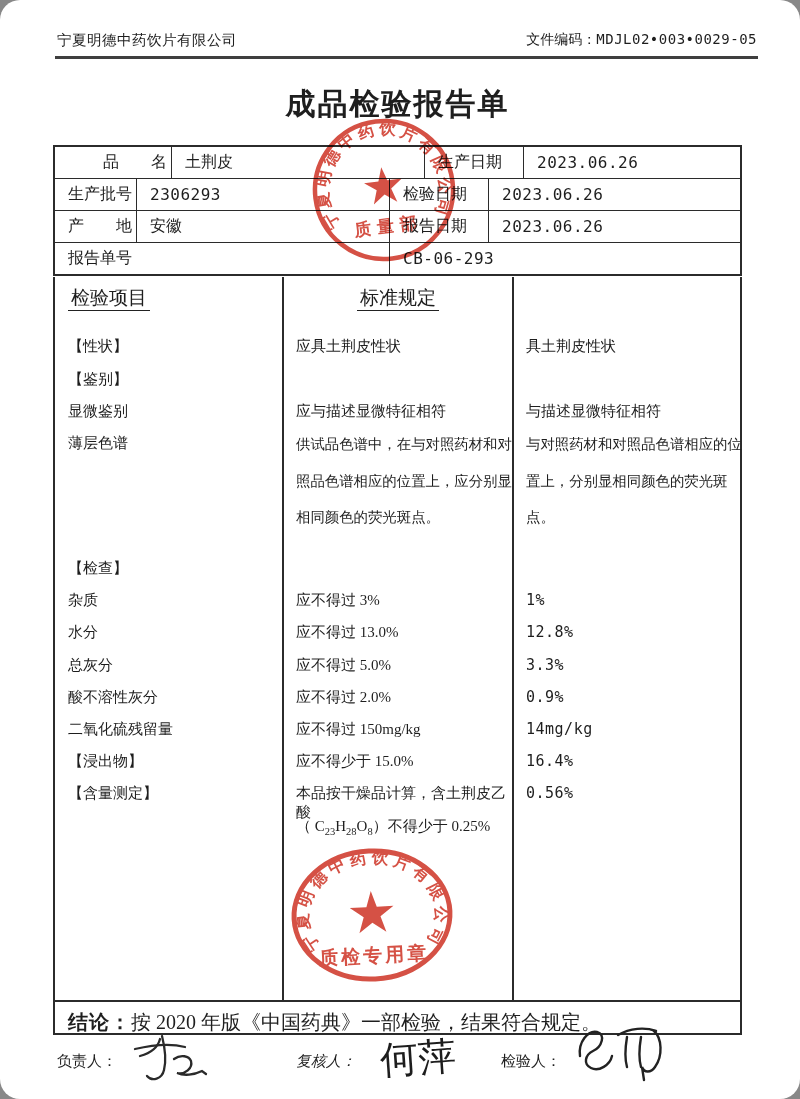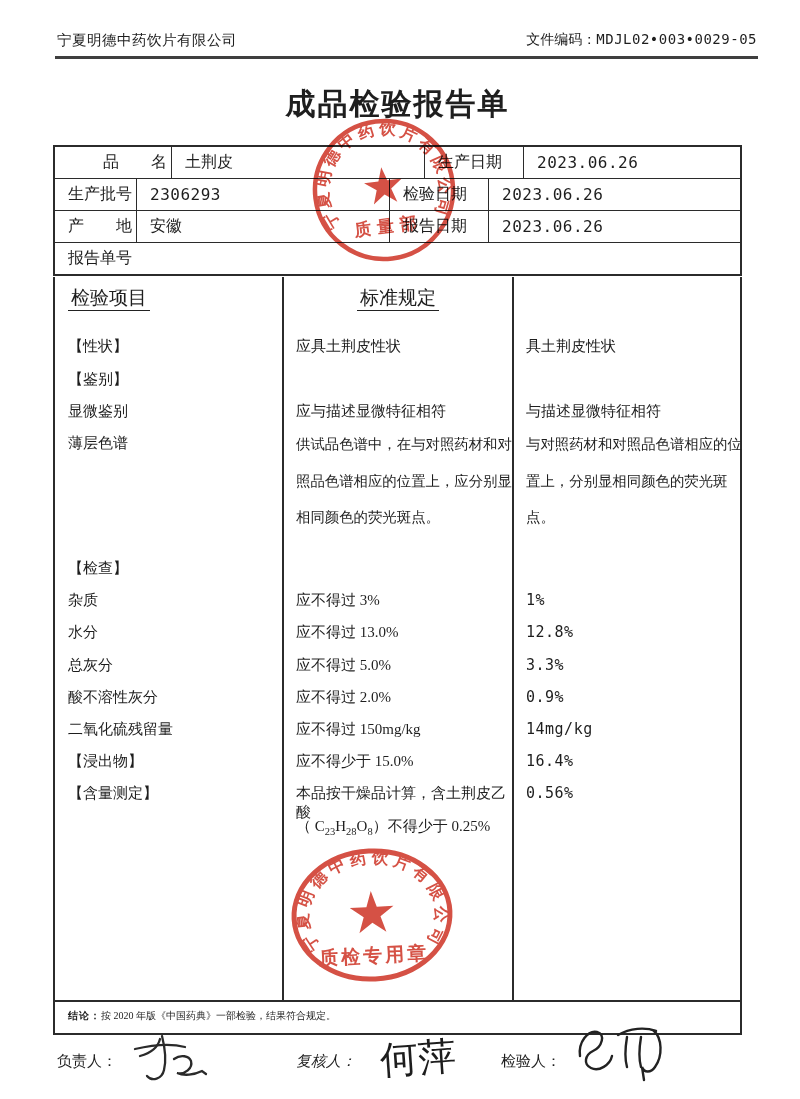--- a/index.html
+++ b/index.html
@@ -1,19 +1,19 @@
 <!DOCTYPE html>
 <html><head>
 <meta charset="utf-8">
 <style>
   html,body { margin:0; padding:0; background:#888; }
   #page {
     position:relative; width:800px; height:1099px; margin:0 auto;
     background:#ffffff; overflow:hidden;
-    font-family:"Liberation Serif","DejaVu Serif",serif; color:#1e1e1e;
+    font-family:"Liberation Serif","DejaVu Serif",serif; color:#1e1e1e;border-radius:20px;
   }
   .mono { font-family:"DejaVu Sans Mono","Liberation Mono",monospace; font-size:15px; letter-spacing:0.5px; }
 
   
   .company { position:absolute; left:57px; top:31px; font-size:14.5px; letter-spacing:0.5px; }
   .doccode { position:absolute; right:43px; top:31px; font-size:14px; }
   .doccode .mono { font-size:14px; }
   .header-rule { position:absolute; left:55px; top:56px; width:703px; height:2.5px; background:#3f3f3f; }
 
   .title { position:absolute; left:53px; top:84px; width:689px; text-align:center;
@@ -44,21 +44,21 @@
   .trow { position:absolute; left:0; width:689px; font-size:15px; }
   .trow .ca { position:absolute; left:13px;  top:0; width:208px; }
   .trow .cb { position:absolute; left:241px; top:0; width:212px; }
   .trow .cc { position:absolute; left:471px; top:0; width:216px; }
   .trow.tall .cb, .trow.tall .cc {
     font-size:14.4px; line-height:36.5px; margin-top:-8px; width:219px; }
   .cb2 { position:absolute; left:241px; top:33px; width:230px; }
   sub.f { font-size:10.5px; line-height:0; }
 
   .concl { position:absolute; left:0; top:723px; width:100%; height:33px; box-sizing:border-box;
-           border-top:2px solid #2b2b2b; padding:7px 0 0 13px; font-size:10px; }
+           border-top:2px solid #2b2b2b; padding:7px 0 0 13px; font-size:20px; }
   .concl b { letter-spacing:1px; }
 
   
   .stamp { position:absolute; mix-blend-mode:multiply; opacity:0.88; }
   .stamp-top { left:306px; top:112px; transform:rotate(-7deg); }
   .stamp-bottom { left:280px; top:838px; transform:rotate(-3deg); }
 
   
   .sig-label { position:absolute; top:1052px; font-size:15px; }
   .sl1 { left:57px; } .sl2 { left:296px;font-style:italic; } .sl3 { left:501px; }
@@ -89,20 +89,21 @@
       <div class="c mono">2023.06.26</div>
     </div>
     <div class="t1r">
       <div class="c nb">产　　地</div>
       <div class="c">安徽</div>
       <div class="c">报告日期</div>
       <div class="c mono">2023.06.26</div>
     </div>
     <div class="t1r r4">
       <div class="c nb">报告单号</div>
+      <div class="c mono">CB-06-293</div>
     </div>
   </div>
 
   <div class="t2">
     <div class="vline v1"></div>
     <div class="vline v2"></div>
 
     <div class="colhead ch-item"><span class="u">检验项目</span></div>
     <div class="colhead ch-std"><span class="u">标准规定</span></div>
 

